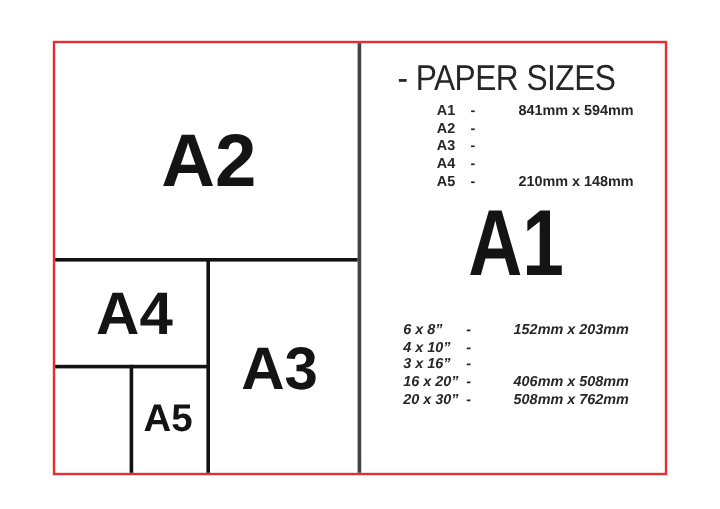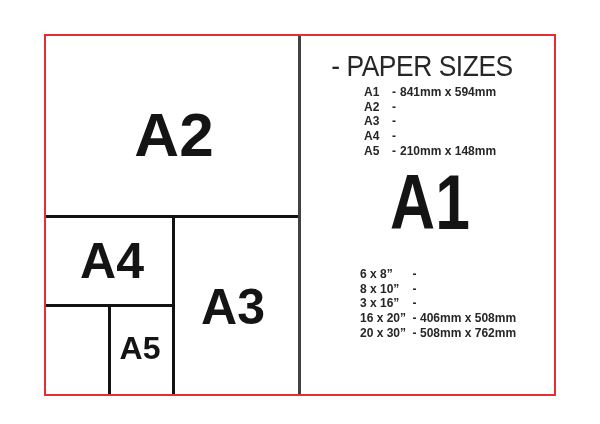--- a/index.html
+++ b/index.html
@@ -76,24 +76,24 @@
     color: #262626;
   }
   .size-list .row {
     display: grid;
     height: 14.7px;
     line-height: 14.7px;
     align-items: center;
   }
   .a-list { left: 364px; top: 85px; }
   .a-list .row { grid-template-columns: 24px 12px auto; }
-  .inch-list { left: 360px; top: 267px; }
+  .inch-list { left: 336px; top: 267px; font-style: italic; }
   .inch-list .row { grid-template-columns: 49px 11px auto; }
   .cell-dash { text-align: center; }
-  .cell-value { white-space: nowrap; }
+  .cell-value { white-space: nowrap; margin-left: 32px; }
 </style>
 </head>
 <body>
 
 <div class="canvas">
 
   <div class="outer-border"></div>
 
   <div class="divider"></div>
 
@@ -133,23 +133,24 @@
       <span class="cell-value">210mm x 148mm</span>
     </div>
   </div>
 
   <div class="featured">A1</div>
 
   <div class="size-list inch-list">
     <div class="row">
       <span class="cell-label">6 x 8”</span>
       <span class="cell-dash">-</span>
+      <span class="cell-value">152mm x 203mm</span>
     </div>
     <div class="row">
-      <span class="cell-label">8 x 10”</span>
+      <span class="cell-label">4 x 10”</span>
       <span class="cell-dash">-</span>
     </div>
     <div class="row">
       <span class="cell-label">3 x 16”</span>
       <span class="cell-dash">-</span>
     </div>
     <div class="row">
       <span class="cell-label">16 x 20”</span>
       <span class="cell-dash">-</span>
       <span class="cell-value">406mm x 508mm</span>

